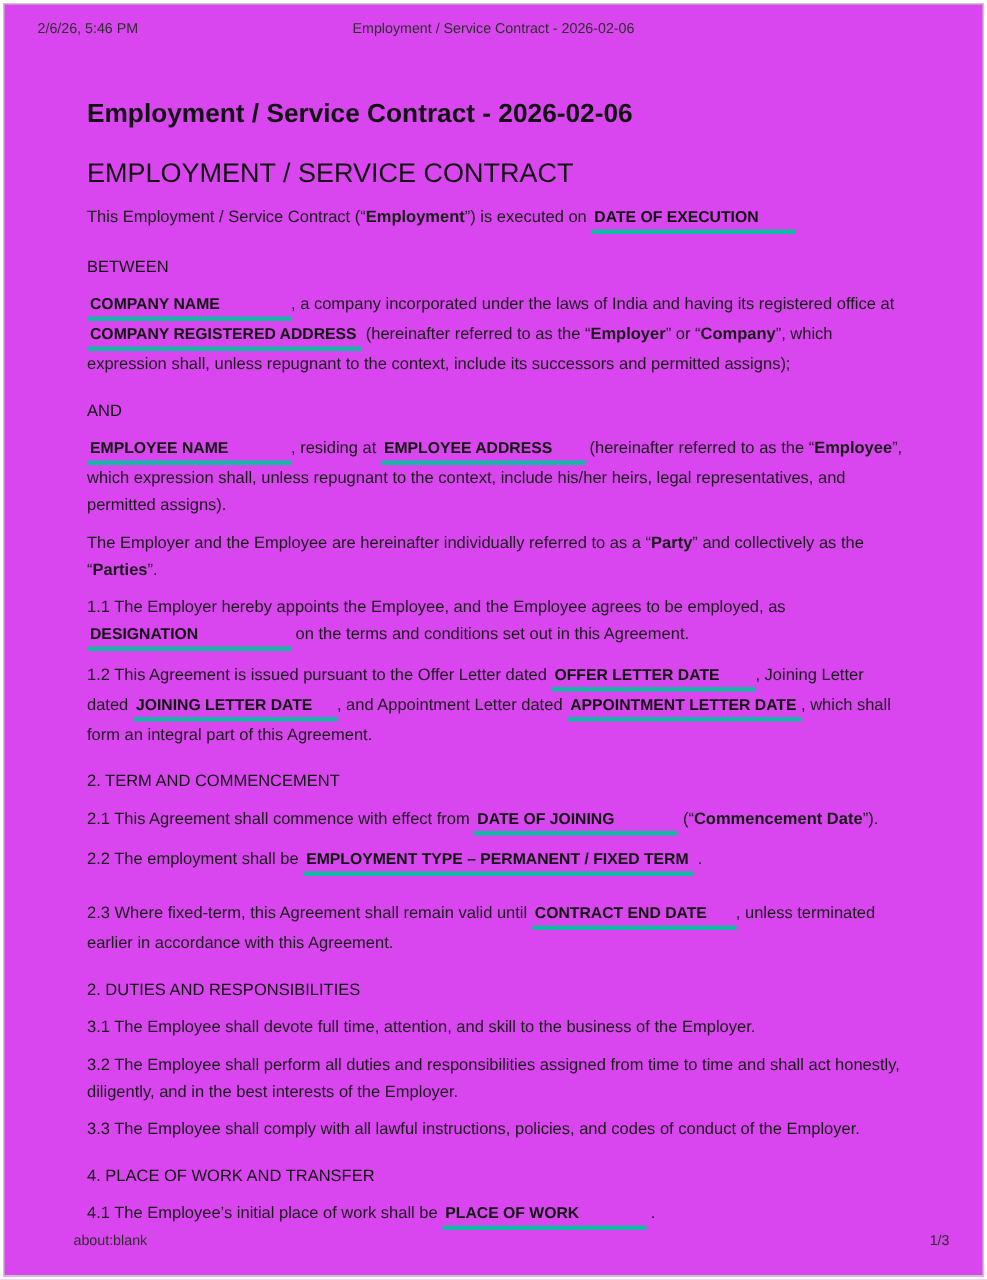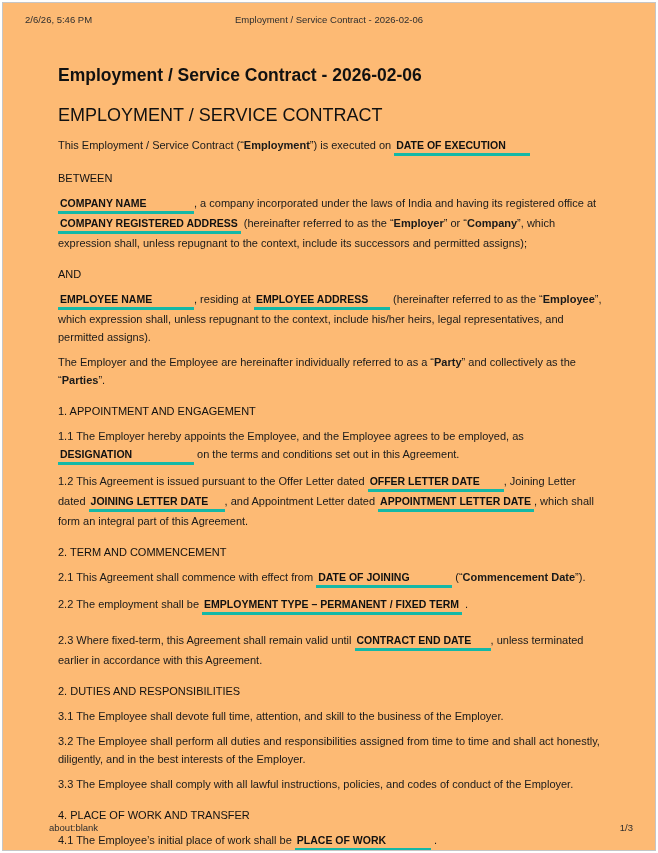--- a/index.html
+++ b/index.html
@@ -7,21 +7,21 @@
     padding: 0;
     background: #ffffff;
   }
   .page {
     position: relative;
     box-sizing: border-box;
     width: 654px;
     height: 849px;
     margin: 2px;
     border: 1.5px solid #c6c6c6;
-    background: #fdba74;
+    background: #d946ef;
     font-family: "Liberation Sans", sans-serif;
     color: #1a1a1a;
     overflow: hidden;
   }
   .print-header {
     position: absolute;
     top: 11px;
     left: 22px;
     right: 22px;
     display: grid;
@@ -108,21 +108,20 @@
   <div class="doc">
     <h1 class="doc-title">Employment / Service Contract - 2026-02-06</h1>
     <h2 class="doc-heading">EMPLOYMENT / SERVICE CONTRACT</h2>
     <div>
         <p><span class="seg-text">This Employment / Service Contract (“</span><span class="seg-bold">Employment</span><span class="seg-text">”) is executed on </span><span class="seg-field">DATE OF EXECUTION</span></p>
         <h3><span class="seg-text">BETWEEN</span></h3>
         <p><span class="seg-field">COMPANY NAME</span><span class="seg-text">, a company incorporated under the laws of India and having its registered office at </span><span class="seg-field">COMPANY REGISTERED ADDRESS</span><span class="seg-text"> (hereinafter referred to as the “</span><span class="seg-bold">Employer</span><span class="seg-text">” or “</span><span class="seg-bold">Company</span><span class="seg-text">”, which expression shall, unless repugnant to the context, include its successors and permitted assigns);</span></p>
         <h3><span class="seg-text">AND</span></h3>
         <p><span class="seg-field">EMPLOYEE NAME</span><span class="seg-text">, residing at </span><span class="seg-field">EMPLOYEE ADDRESS</span><span class="seg-text"> (hereinafter referred to as the “</span><span class="seg-bold">Employee</span><span class="seg-text">”, which expression shall, unless repugnant to the context, include his/her heirs, legal representatives, and permitted assigns).</span></p>
         <p><span class="seg-text">The Employer and the Employee are hereinafter individually referred to as a “</span><span class="seg-bold">Party</span><span class="seg-text">” and collectively as the “</span><span class="seg-bold">Parties</span><span class="seg-text">”.</span></p>
-        <h3><span class="seg-text">1. APPOINTMENT AND ENGAGEMENT</span></h3>
         <p><span class="seg-text">1.1 The Employer hereby appoints the Employee, and the Employee agrees to be employed, as </span><span class="seg-field">DESIGNATION</span><span class="seg-text"> on the terms and conditions set out in this Agreement.</span></p>
         <p><span class="seg-text">1.2 This Agreement is issued pursuant to the Offer Letter dated </span><span class="seg-field">OFFER LETTER DATE</span><span class="seg-text">, Joining Letter dated </span><span class="seg-field">JOINING LETTER DATE</span><span class="seg-text">, and Appointment Letter dated </span><span class="seg-field">APPOINTMENT LETTER DATE</span><span class="seg-text">, which shall form an integral part of this Agreement.</span></p>
         <h3><span class="seg-text">2. TERM AND COMMENCEMENT</span></h3>
         <p><span class="seg-text">2.1 This Agreement shall commence with effect from </span><span class="seg-field">DATE OF JOINING</span><span class="seg-text"> (“</span><span class="seg-bold">Commencement Date</span><span class="seg-text">”).</span></p>
         <p><span class="seg-text">2.2 The employment shall be </span><span class="seg-field">EMPLOYMENT TYPE – PERMANENT / FIXED TERM</span><span class="seg-text"> .</span></p>
         <p class="tight"><span class="seg-text">2.3 Where fixed-term, this Agreement shall remain valid until </span><span class="seg-field">CONTRACT END DATE</span><span class="seg-text">, unless terminated earlier in accordance with this Agreement.</span></p>
         <h3><span class="seg-text">2. DUTIES AND RESPONSIBILITIES</span></h3>
         <p><span class="seg-text">3.1 The Employee shall devote full time, attention, and skill to the business of the Employer.</span></p>
         <p><span class="seg-text">3.2 The Employee shall perform all duties and responsibilities assigned from time to time and shall act honestly, diligently, and in the best interests of the Employer.</span></p>
         <p><span class="seg-text">3.3 The Employee shall comply with all lawful instructions, policies, and codes of conduct of the Employer.</span></p>

